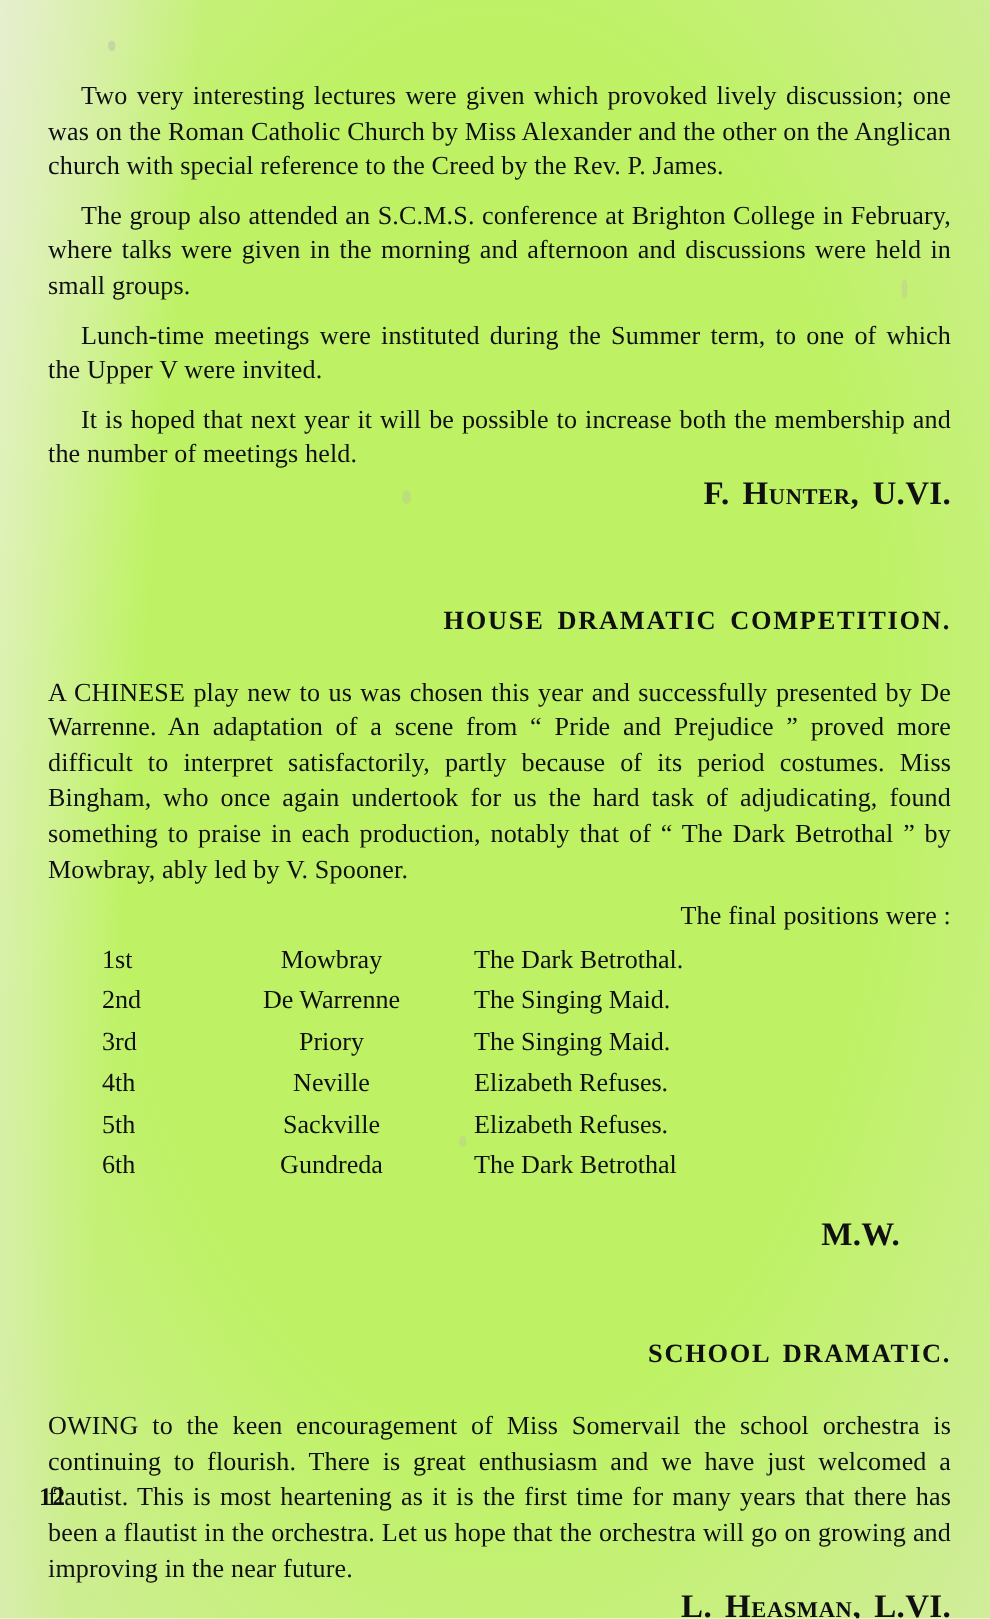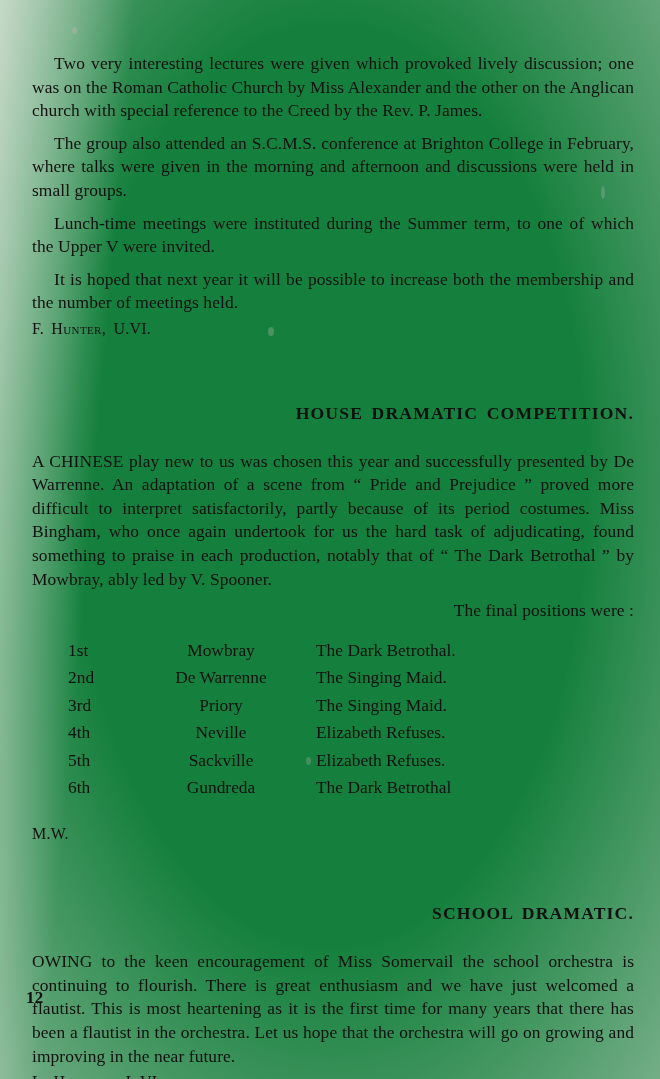--- a/index.html
+++ b/index.html
@@ -5,21 +5,21 @@
 <style>
   html, body {
     margin: 0;
     padding: 0;
     background: #ffffff;
   }
   .page {
     position: relative;
     width: 660px;
     height: 1079px;
-    background: #15803d;
+    background: #bef264;
     overflow: hidden;
     font-family: "Liberation Serif", "DejaVu Serif", serif;
     color: #111010;
     -webkit-font-smoothing: antialiased;
   }
   
   .paper-tone {
     position: absolute;
     inset: 0;
     background:
@@ -56,24 +56,25 @@
     margin: 0;
     text-align: right;
     font-weight: bold;
     font-size: 17.6px;
     letter-spacing: 1.15px;
     word-spacing: 3px;
   }
 
   .signature {
     margin: 0;
-    text-align: left;
-    font-size: 16px;
+    text-align: right;
+    font-size: 22px;
     line-height: 23.6px;
     letter-spacing: .2px;
+    font-weight: bold;
   }
   .signature .sc {
     font-variant: small-caps;
     letter-spacing: .4px;
   }
   .signature .sp { padding-left: 3px; }
 
   .results {
     margin: 0;
     border-collapse: collapse;
@@ -125,21 +126,21 @@
     </div>
 
     <div style="padding-top:62px;">
 
       <h2 class="heading">HOUSE DRAMATIC COMPETITION.</h2>
 
       <p class="body" style="margin-top:26px;">A CHINESE play new to us was chosen this year and successfully presented by De Warrenne.  An adaptation of a scene from “ Pride and Prejudice ” proved more difficult to interpret satisfactorily, partly because of its period costumes.  Miss Bingham, who once again undertook for us the hard task of adjudicating, found something to praise in each production, notably that of “ The Dark Betrothal ” by Mowbray, ably led by V. Spooner.</p>
 
       <p class="body indented" style="margin-top:8px; text-align:right;">The final positions were :</p>
 
-      <table class="results" style="margin-top:14px;">
+      <table class="results" style="margin-top:3px;">
         <tbody>
           <tr>
             <td class="col-pos">1st</td>
             <td class="col-house">Mowbray</td>
             <td class="col-play">The Dark Betrothal.</td>
           </tr>
           <tr>
             <td class="col-pos">2nd</td>
             <td class="col-house">De Warrenne</td>
             <td class="col-play">The Singing Maid.</td>

